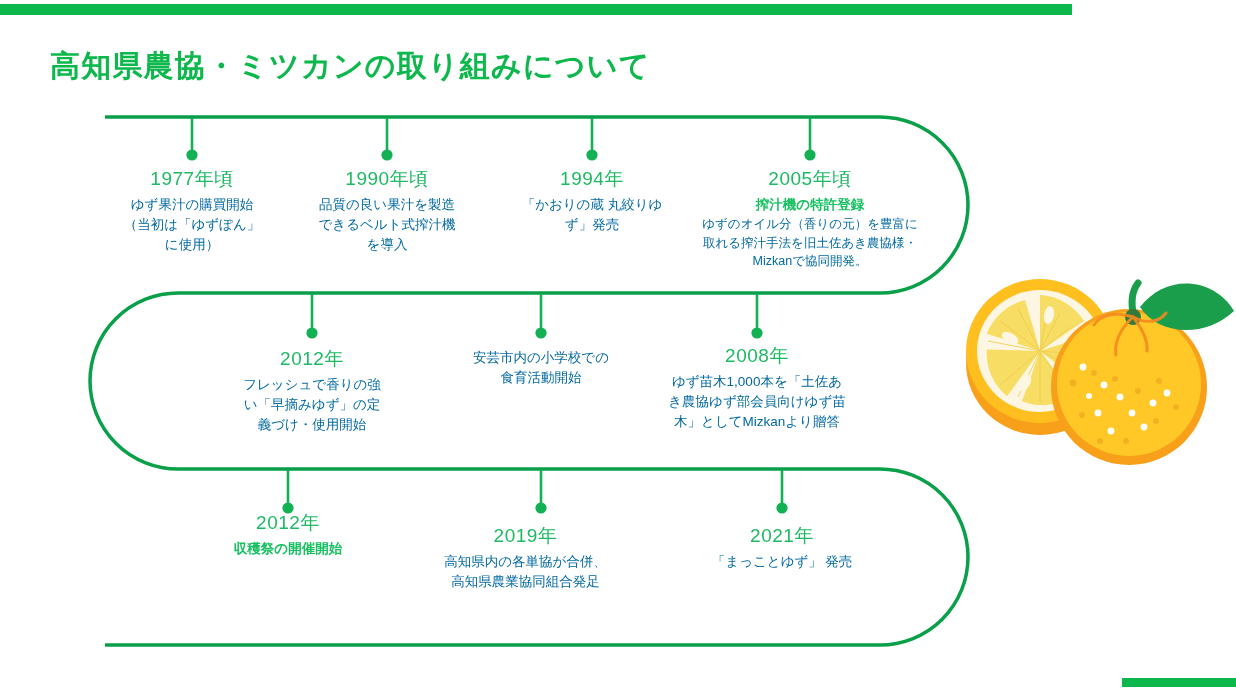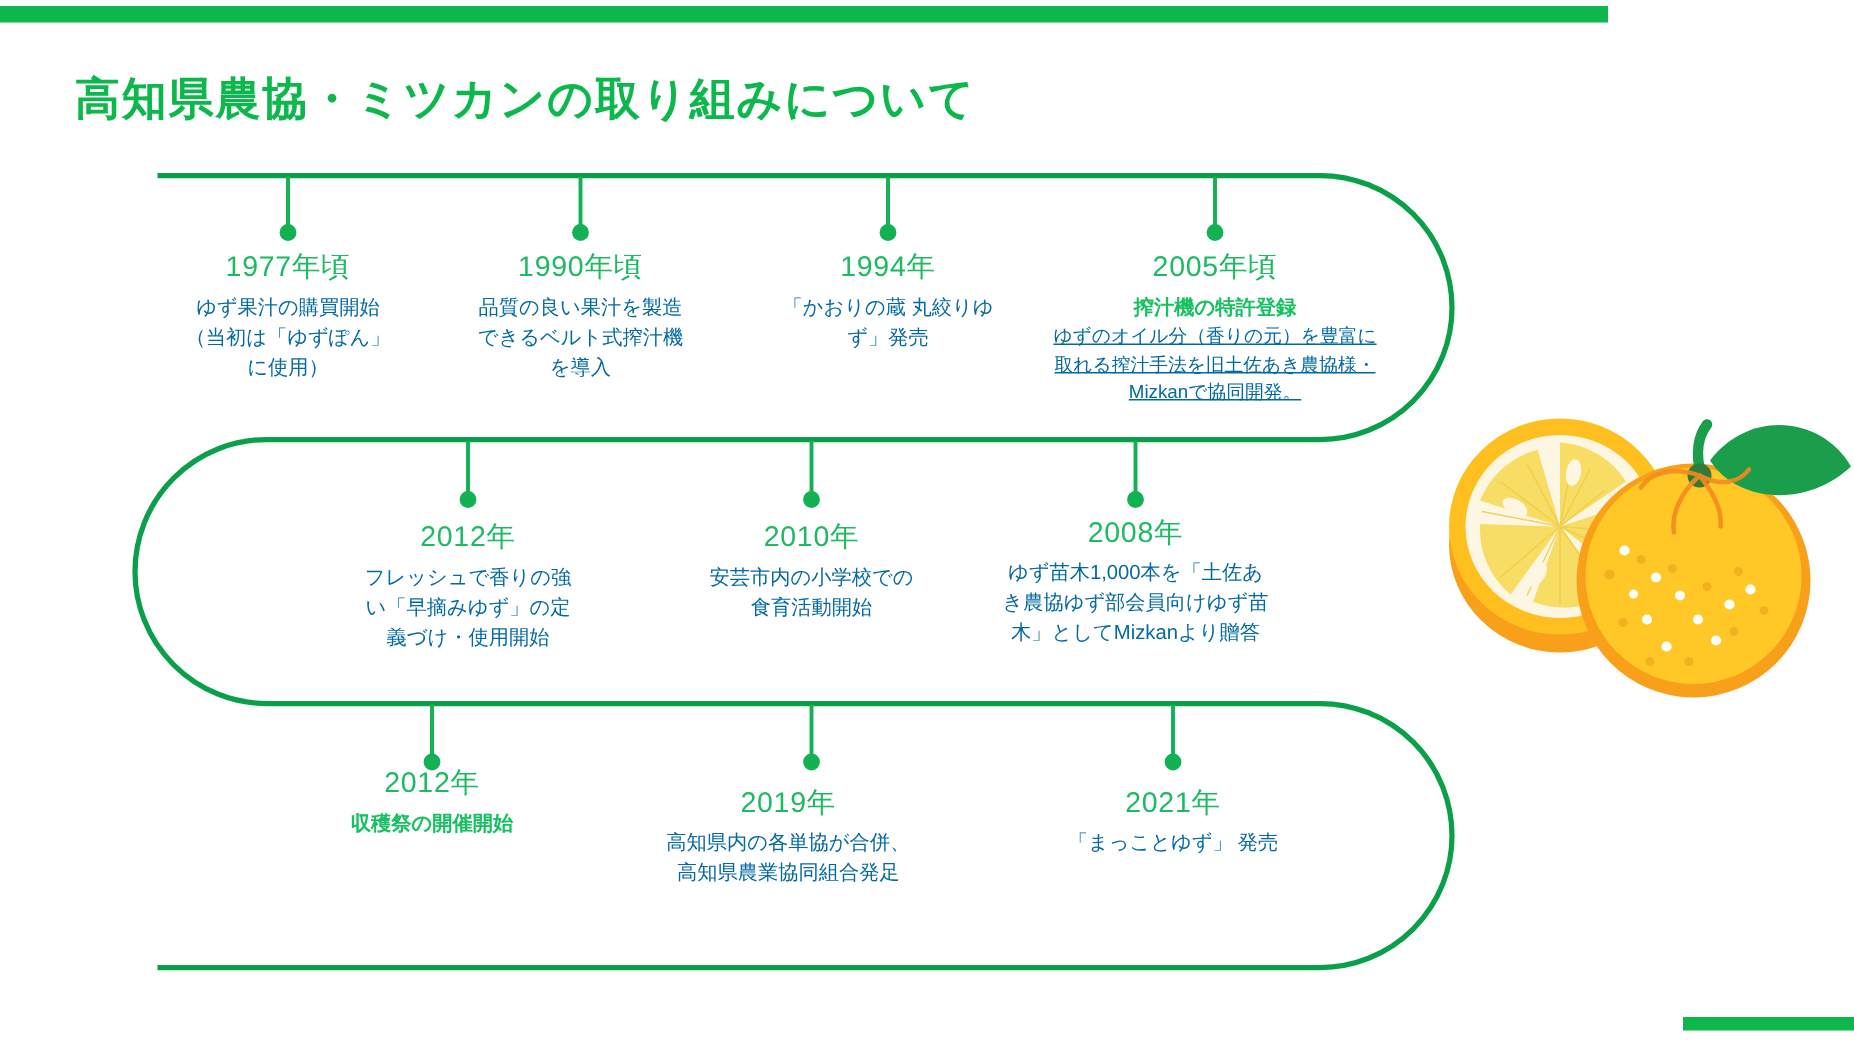--- a/index.html
+++ b/index.html
@@ -120,34 +120,33 @@
 
   <div class="entry" style="left:497px;top:168px;width:190px;">
     <div class="year">1994年</div>
     <div class="desc" style="white-space:pre-line;">「かおりの蔵 丸絞りゆ
 ず」発売</div>
   </div>
 
   <div class="entry" style="left:675px;top:168px;width:270px;">
     <div class="year">2005年頃</div>
     <div class="lead">搾汁機の特許登録</div>
-    <div class="desc" style="white-space:pre-line;font-size:12.5px;line-height:1.45;text-decoration:underline;">ゆずのオイル分（香りの元）を豊富に
+    <div class="desc" style="white-space:pre-line;font-size:12.5px;line-height:1.45;">ゆずのオイル分（香りの元）を豊富に
 取れる搾汁手法を旧土佐あき農協様・
 Mizkanで協同開発。</div>
   </div>
 
   <div class="entry" style="left:212px;top:348px;width:200px;">
     <div class="year">2012年</div>
     <div class="desc" style="white-space:pre-line;">フレッシュで香りの強
 い「早摘みゆず」の定
 義づけ・使用開始</div>
   </div>
 
   <div class="entry" style="left:441px;top:348px;width:200px;">
-    <div class="year">2010年</div>
     <div class="desc" style="white-space:pre-line;">安芸市内の小学校での
 食育活動開始</div>
   </div>
 
   <div class="entry" style="left:637px;top:345px;width:240px;">
     <div class="year">2008年</div>
     <div class="desc" style="white-space:pre-line;">ゆず苗木1,000本を「土佐あ
 き農協ゆず部会員向けゆず苗
 木」としてMizkanより贈答</div>
   </div>

